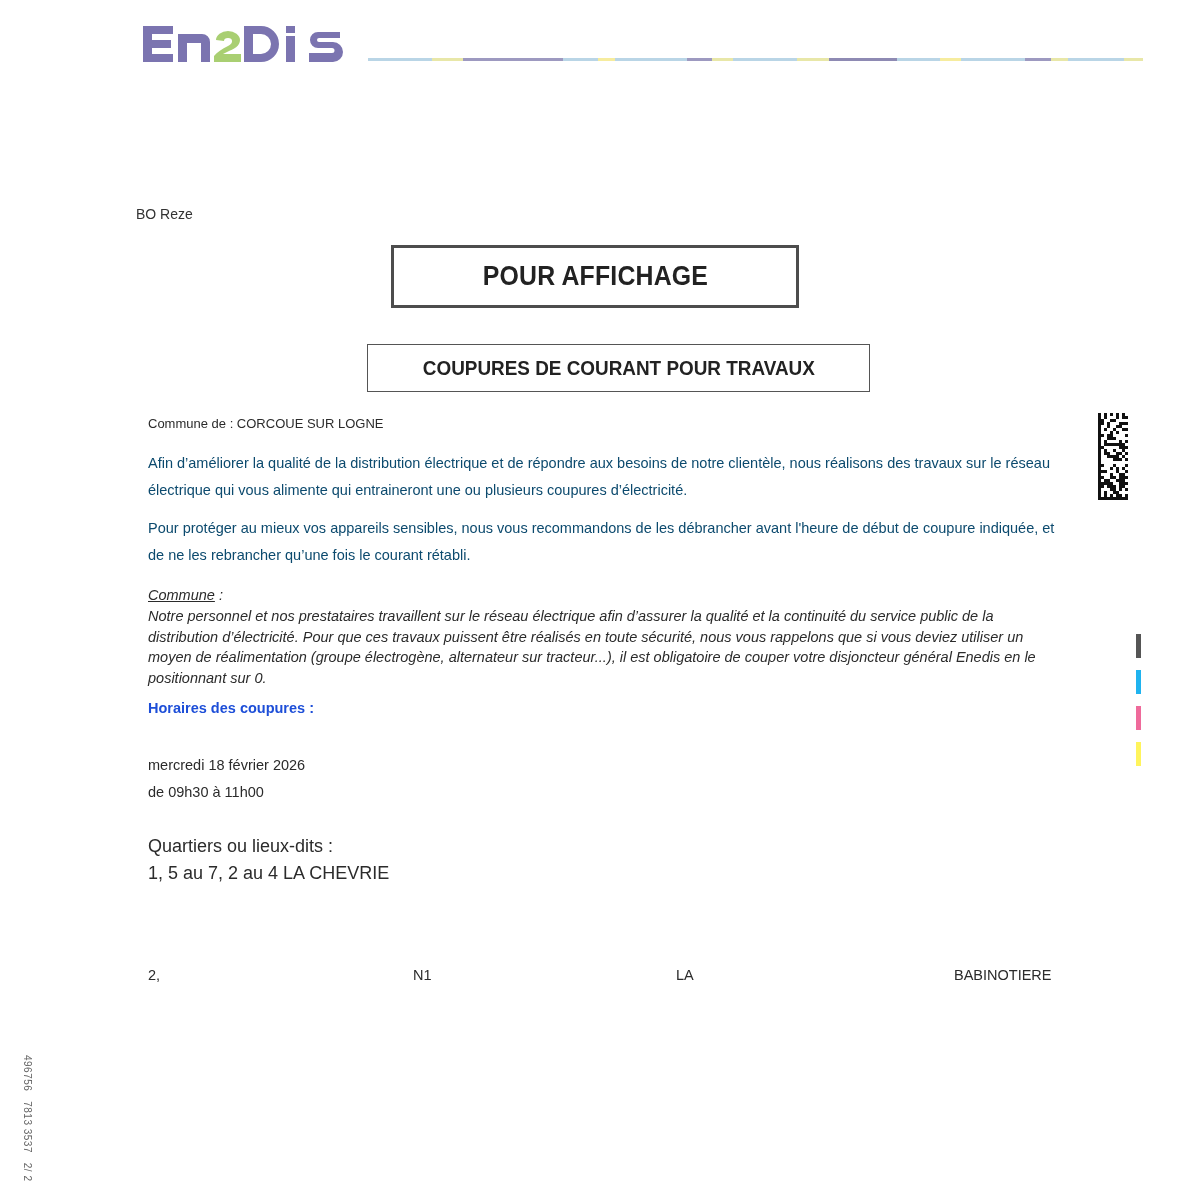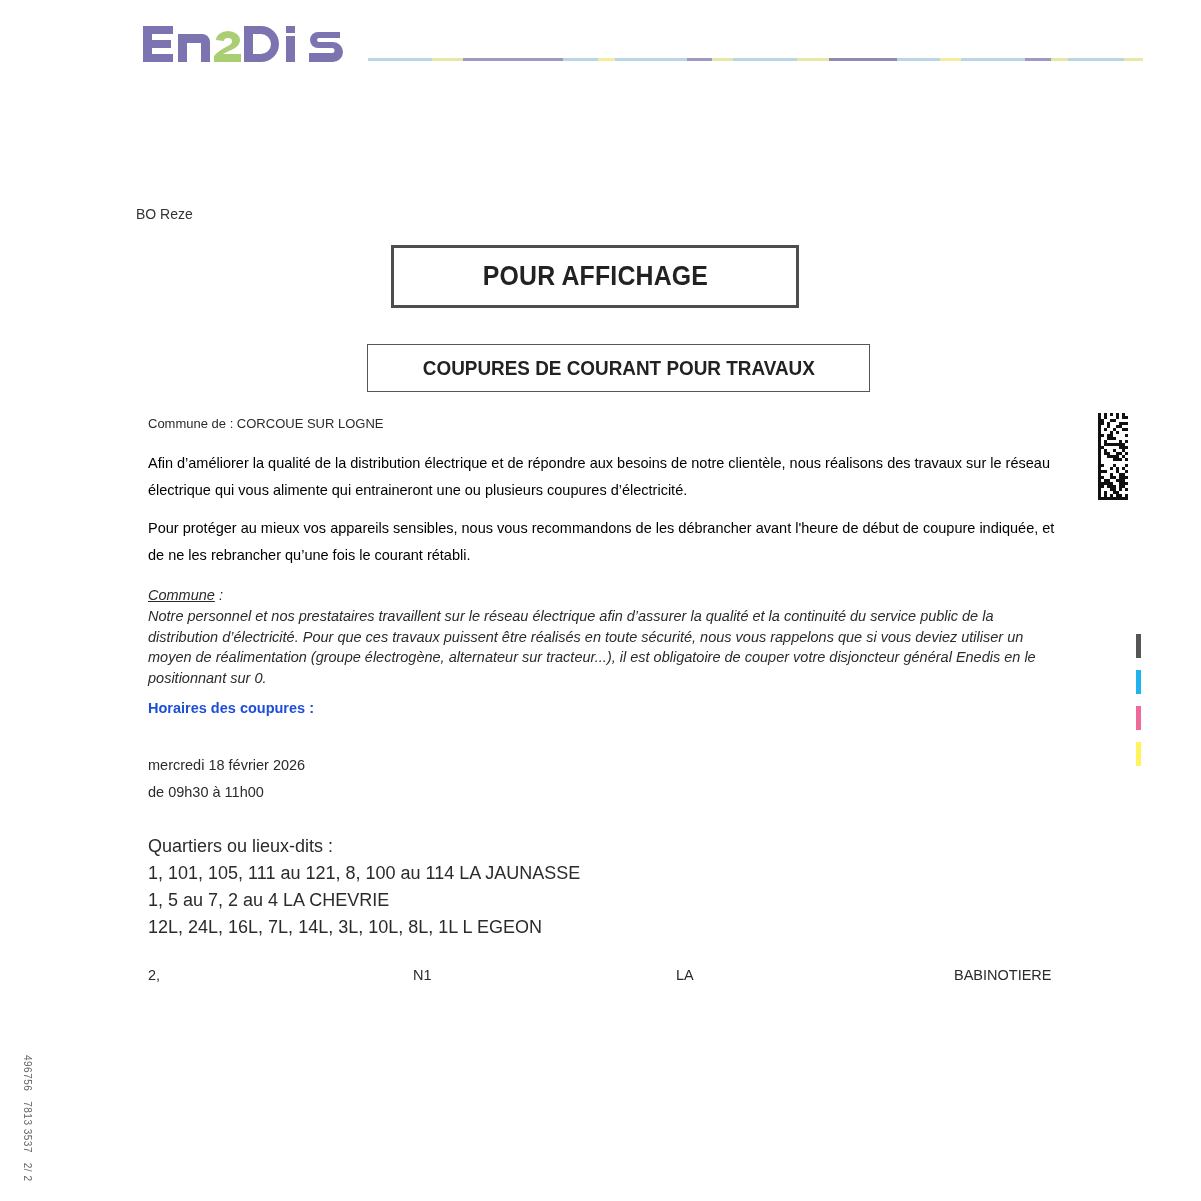--- a/index.html
+++ b/index.html
@@ -21,21 +21,21 @@
             display: flex; align-items: center; justify-content: center; }
     .box1 span { font-size: 27px; font-weight: bold; color: #222; letter-spacing: 0.2px; transform: scaleX(0.92); }
 
     .box2 { left: 367px; top: 338px; width: 503px; height: 48px;
             border: 1.5px solid #555; box-sizing: border-box;
             display: flex; align-items: center; justify-content: center; margin-top: 6px; }
     .box2 span { font-size: 21px; font-weight: bold; color: #222; transform: scaleX(0.9); }
 
     .txt { font-size: 13px; color: #2b2b2b; }
     .commune { left: 148px; top: 416px; }
-    .para { left: 148px; width: 910px; line-height: 27px; font-size: 14.5px; color: #000000; }
+    .para { left: 148px; width: 910px; line-height: 27px; font-size: 14.5px; color: #0c4a6e; }
     .p1 { top: 450px; }
     .p2 { top: 515px; }
 
     .rappel { left: 148px; top: 585px; width: 910px; font-size: 14.5px; line-height: 20.8px;
               font-style: italic; color: #2b2b2b; }
     .rappel .lbl { text-decoration: underline; }
 
     .horaires { left: 148px; top: 700px; font-size: 14.5px; font-weight: bold; color: #1d4ed8; }
 
     .sched { left: 148px; top: 752px; font-size: 14.5px; line-height: 27px; color: #2b2b2b; }
@@ -120,23 +120,21 @@
 
 <div class="abs horaires">Horaires des coupures :</div>
 
 <div class="abs sched">
   <div>mercredi 18 février 2026</div>
   <div>de 09h30 à 11h00</div>
 </div>
 
 <div class="abs places">
   <div>Quartiers ou lieux-dits :</div>
-  <div>1, 101, 105, 111 au 121, 8, 100 au 114 LA JAUNASSE</div>
   <div>1, 5 au 7, 2 au 4 LA CHEVRIE</div>
-  <div>12L, 24L, 16L, 7L, 14L, 3L, 10L, 8L, 1L L EGEON</div>
 </div>
 
 <div class="abs last-row">
   <span style="left:0">2,</span>
   <span style="left:265px">N1</span>
   <span style="left:528px">LA</span>
   <span style="left:806px">BABINOTIERE</span>
 </div>
 
 <div class="abs datamatrix">

